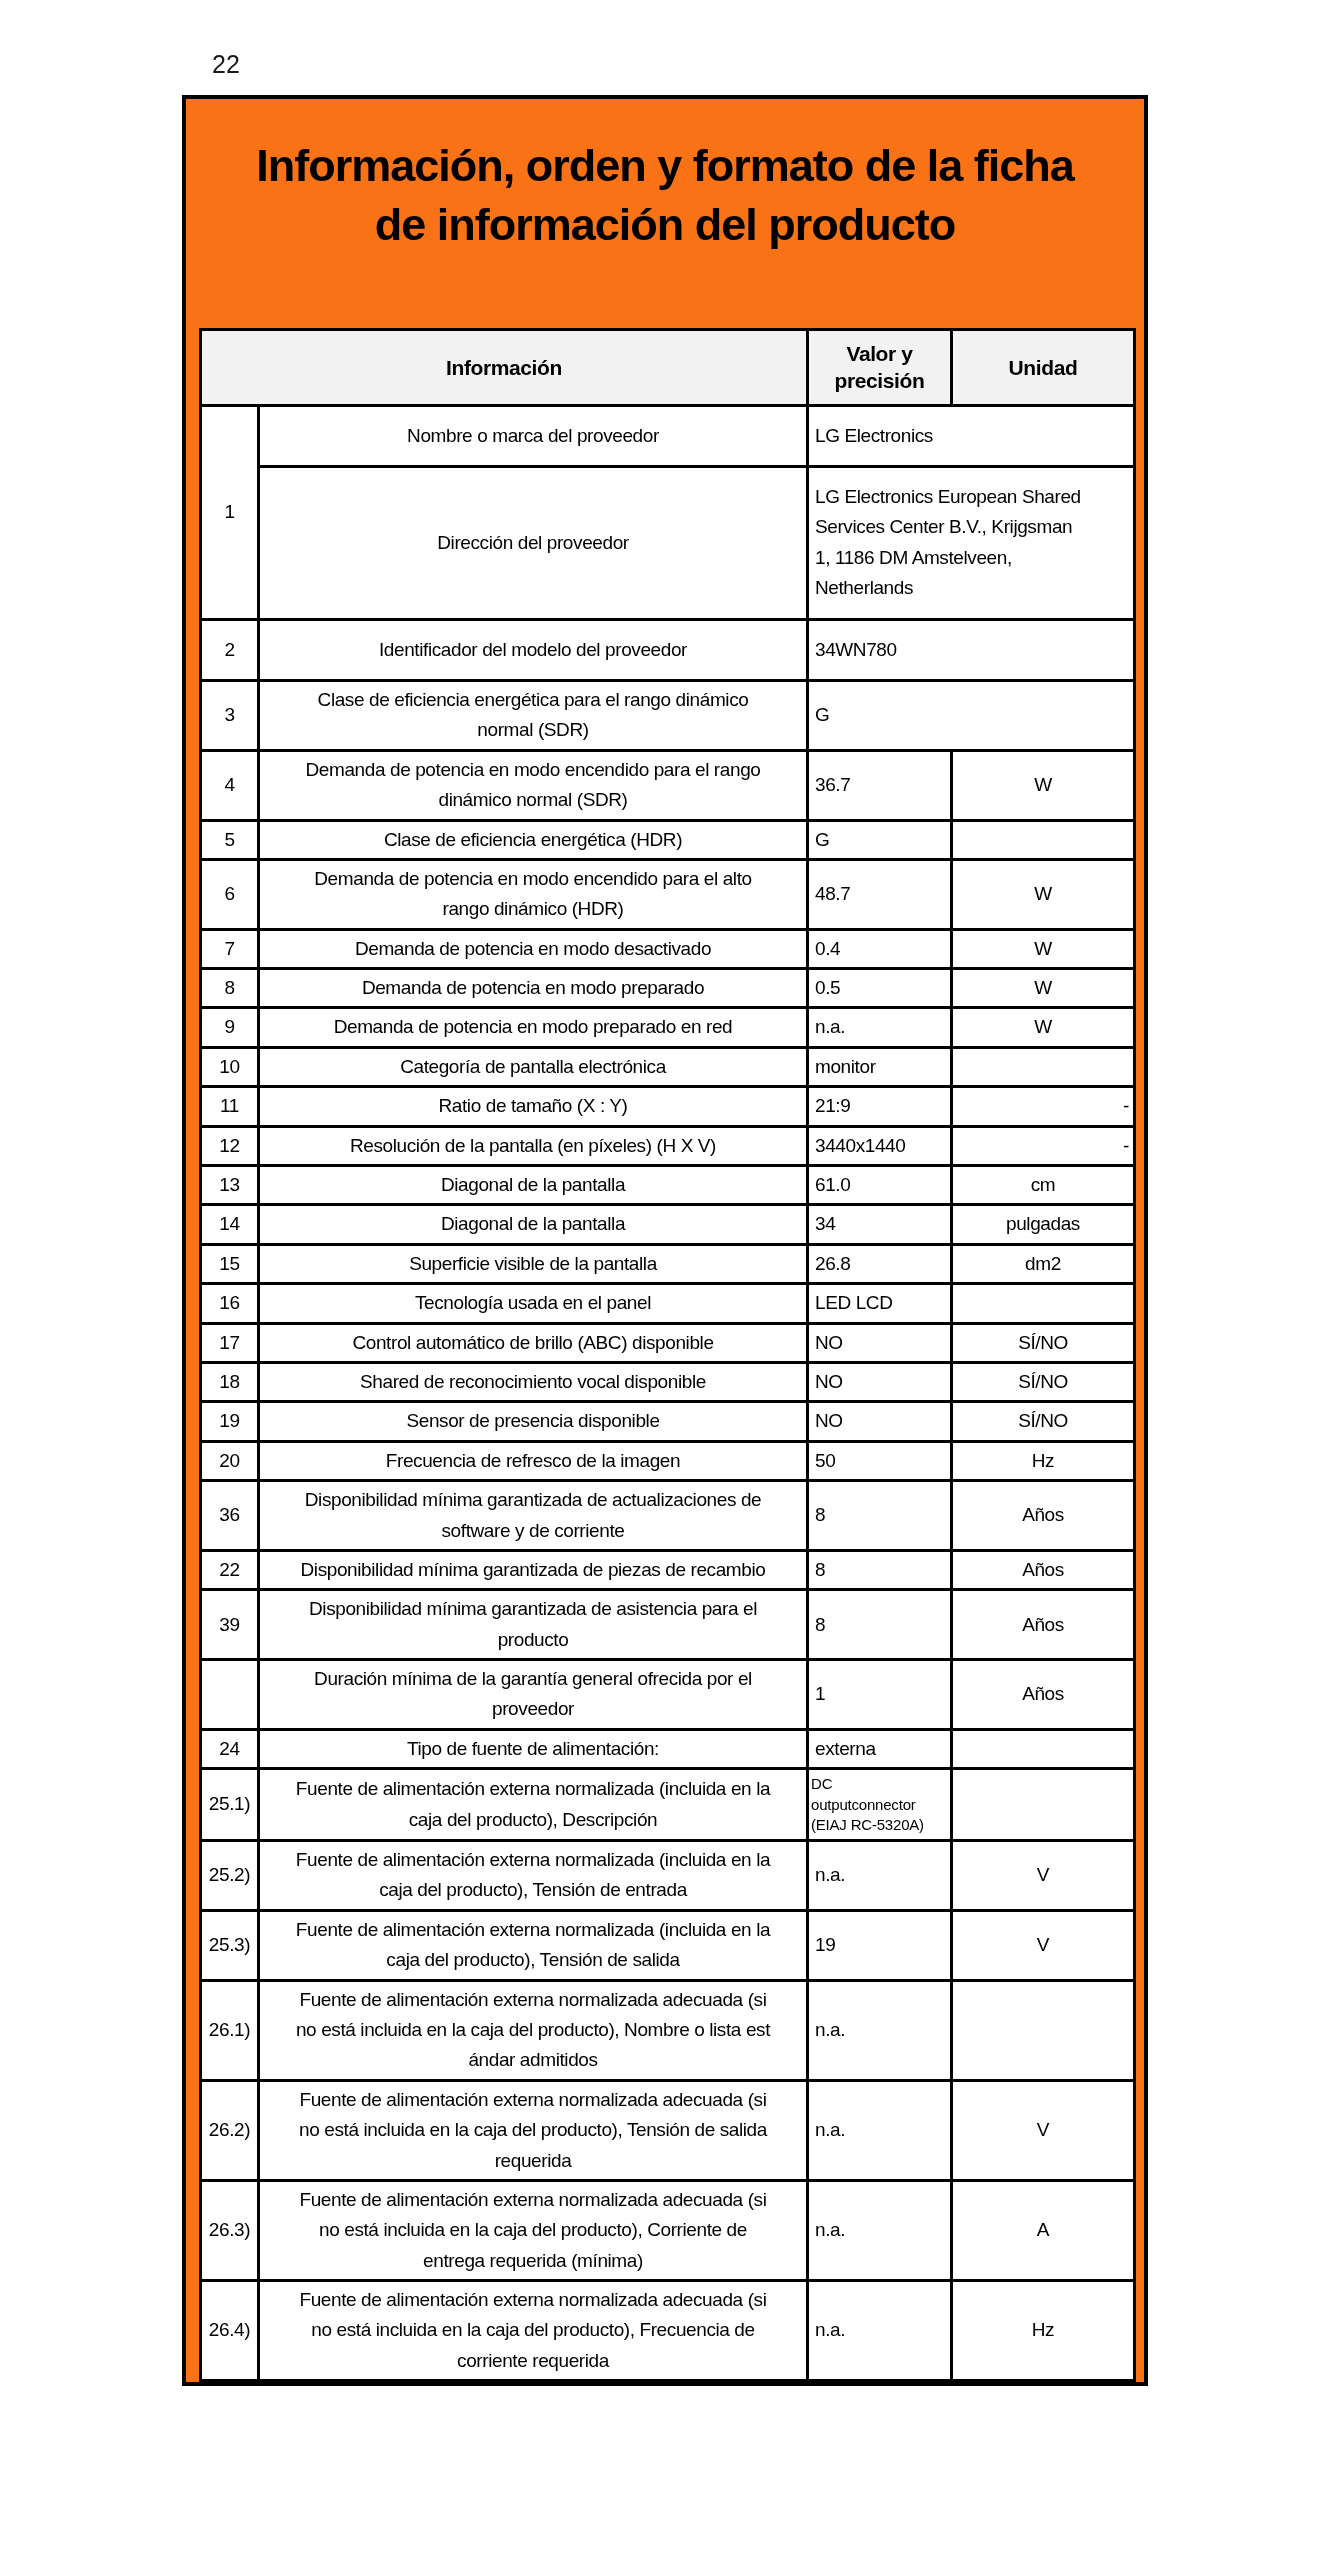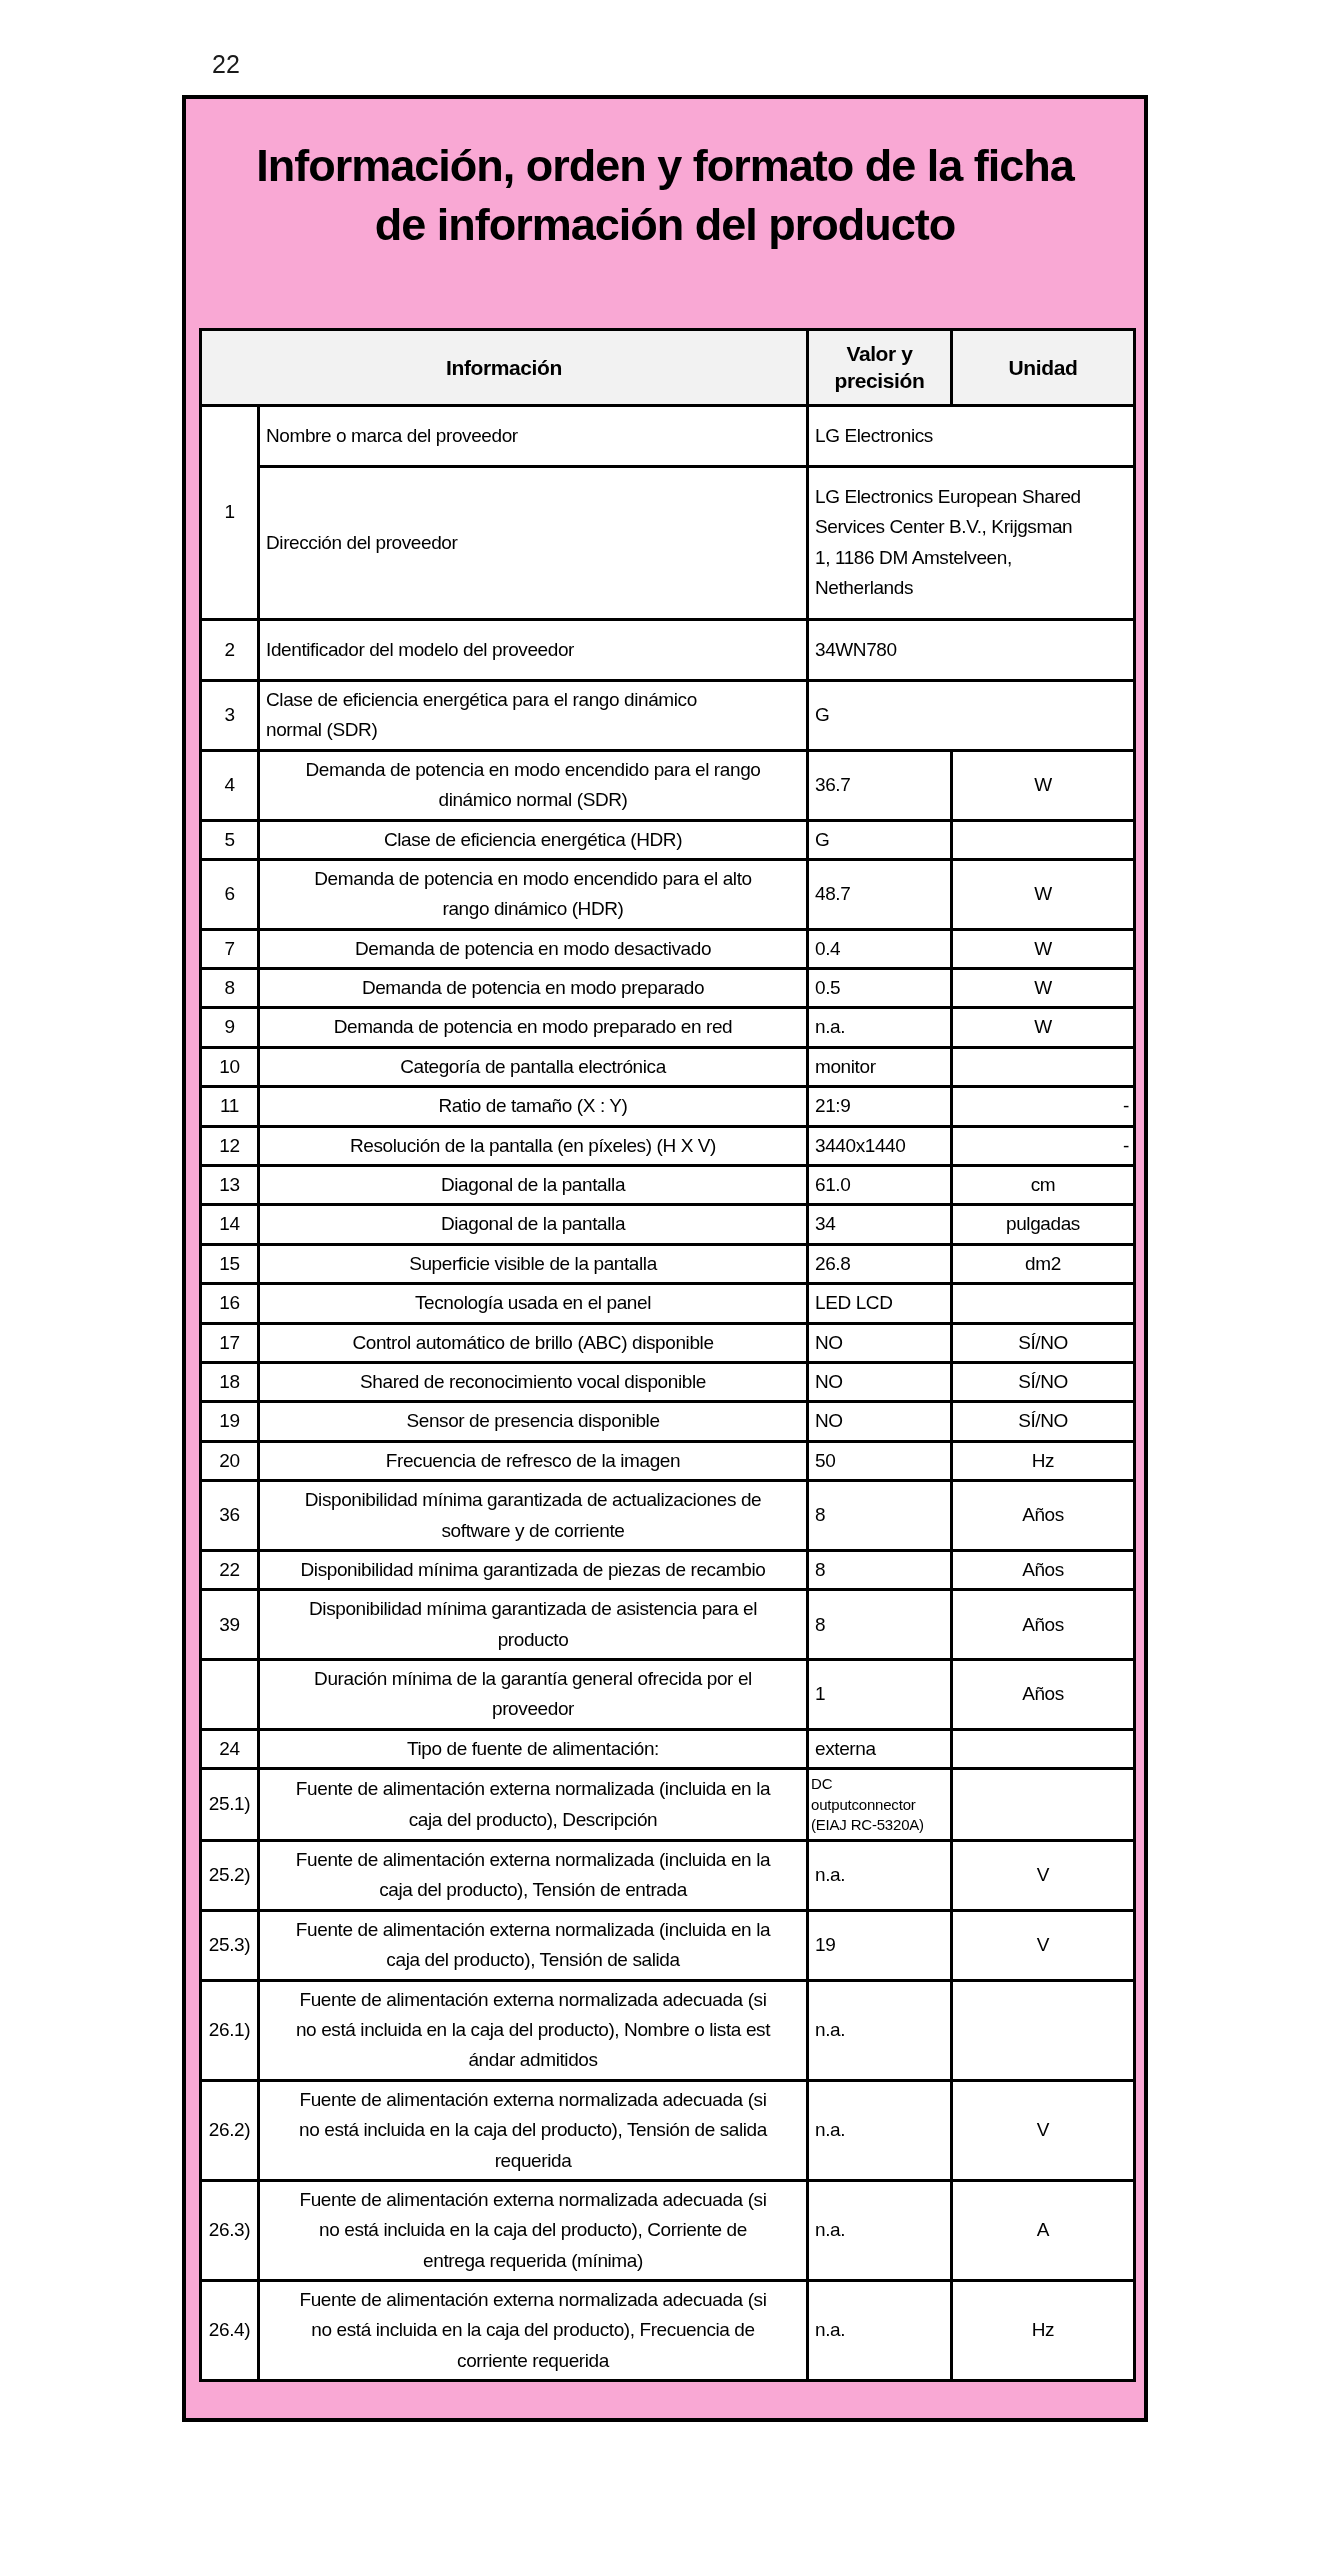--- a/index.html
+++ b/index.html
@@ -5,21 +5,21 @@
   html,body { margin:0; padding:0; }
   body {
     width:1331px; height:2560px; background:#ffffff; color:#000;
     font-family:"Liberation Sans", sans-serif; position:relative; overflow:hidden;
   }
   .page-number {
     position:absolute; left:212px; top:50px; font-size:25px; color:#1a1a1a;
   }
   .frame {
     position:absolute; left:182px; top:95px; width:958px;
-    border:4px solid #000; background:#f9a8d4; padding-bottom:36px;
+    border:4px solid #000; background:#f97316; 
   }
   .title {
     margin:38px 16px 0; text-align:center; font-size:45px; font-weight:bold;
     line-height:1.3; letter-spacing:-1px; white-space:pre-line; color:#000;
   }
   table.spec-table {
     border-collapse:collapse; table-layout:fixed; width:934px;
     margin:74px 0 0 13px;
   }
   .spec-table col.c-num  { width:58px; }
@@ -30,21 +30,21 @@
   .spec-table th {
     background:#f2f2f2; font-size:21px; font-weight:bold; text-align:center;
     padding:9px 4px; white-space:pre-line; line-height:1.3; letter-spacing:-0.4px;
   }
   .spec-table td {
     font-size:19px; line-height:1.6; letter-spacing:-0.4px;
     padding:3px 6px; vertical-align:middle; background:#fff;
   }
   td.num  { text-align:center; padding:3px 1px; }
   td.info { text-align:center; white-space:pre-line; }
-  td.info.center { text-align:left;margin-top:20px; }
+  td.info.center { text-align:center;margin-top:20px; }
   td.value { white-space:pre-line; }
   td.value.small { font-size:15px; line-height:1.35; letter-spacing:-0.2px; padding:4px 2px; }
   td.unit { text-align:center; }
   td.unit.right { text-align:right; padding-right:4px; }
   tr.roomy td { padding-top:14px; padding-bottom:14px; }
 </style>
 </head>
 <body>
 
 <div class="page-number">22</div>

